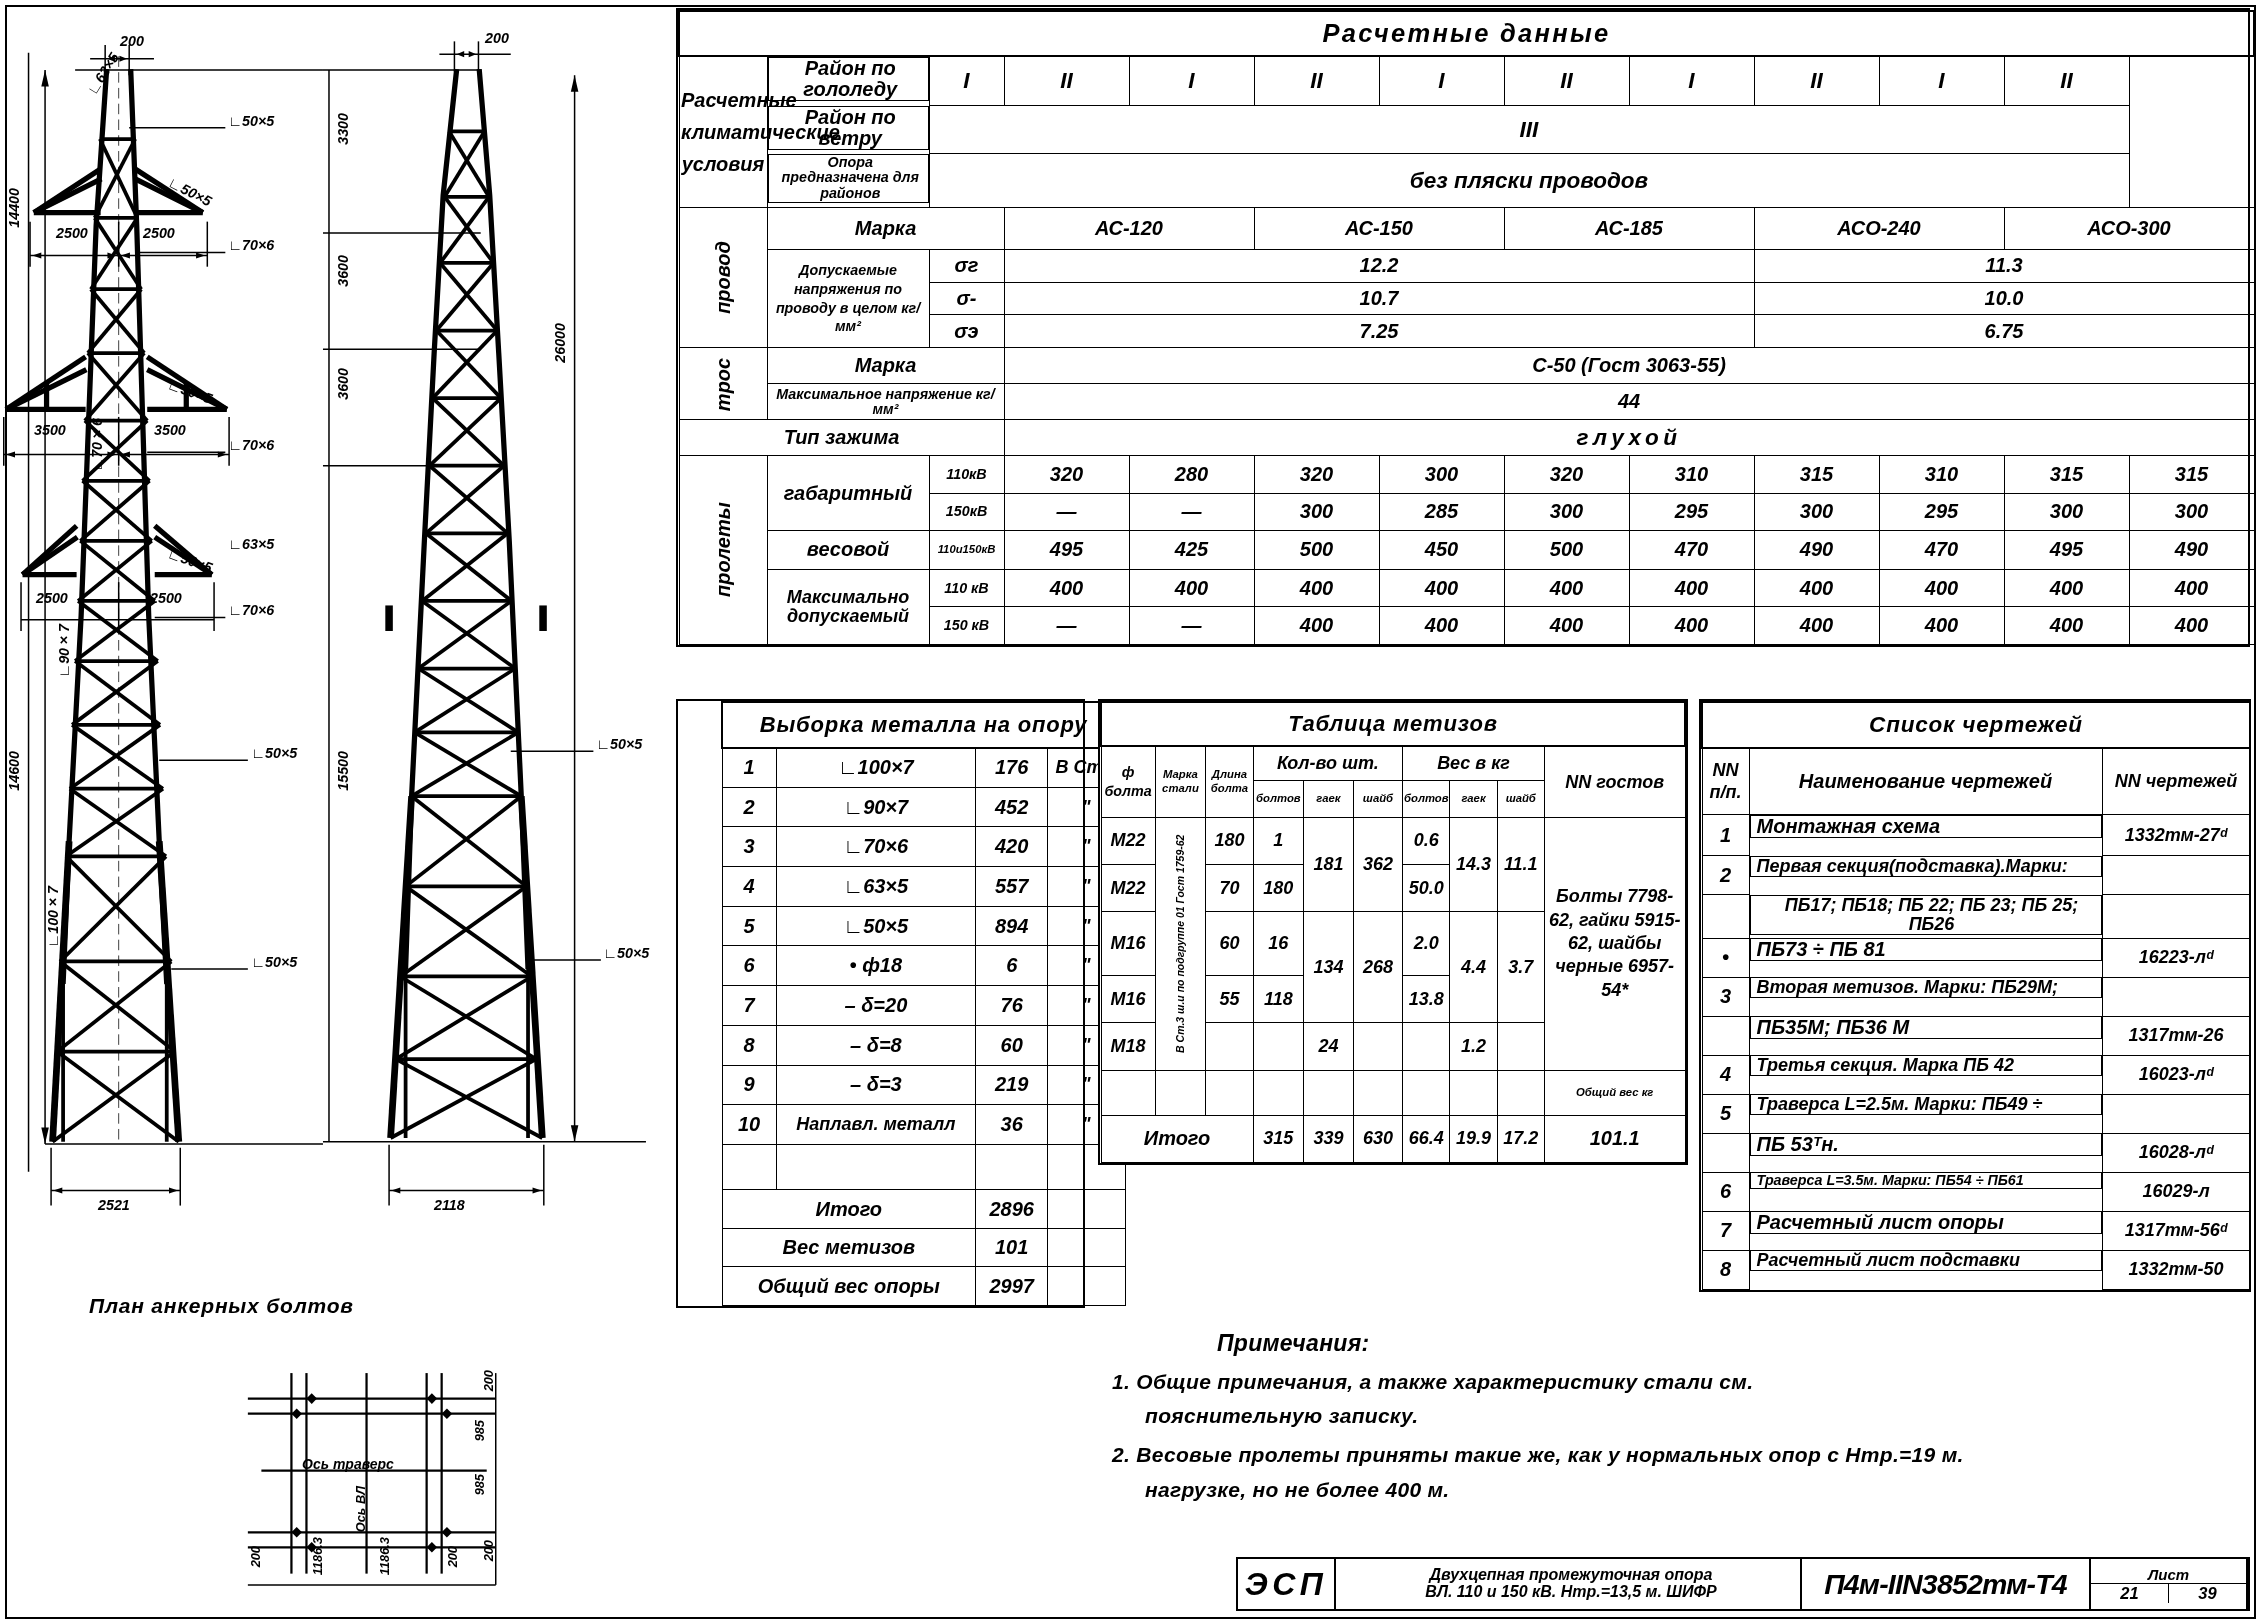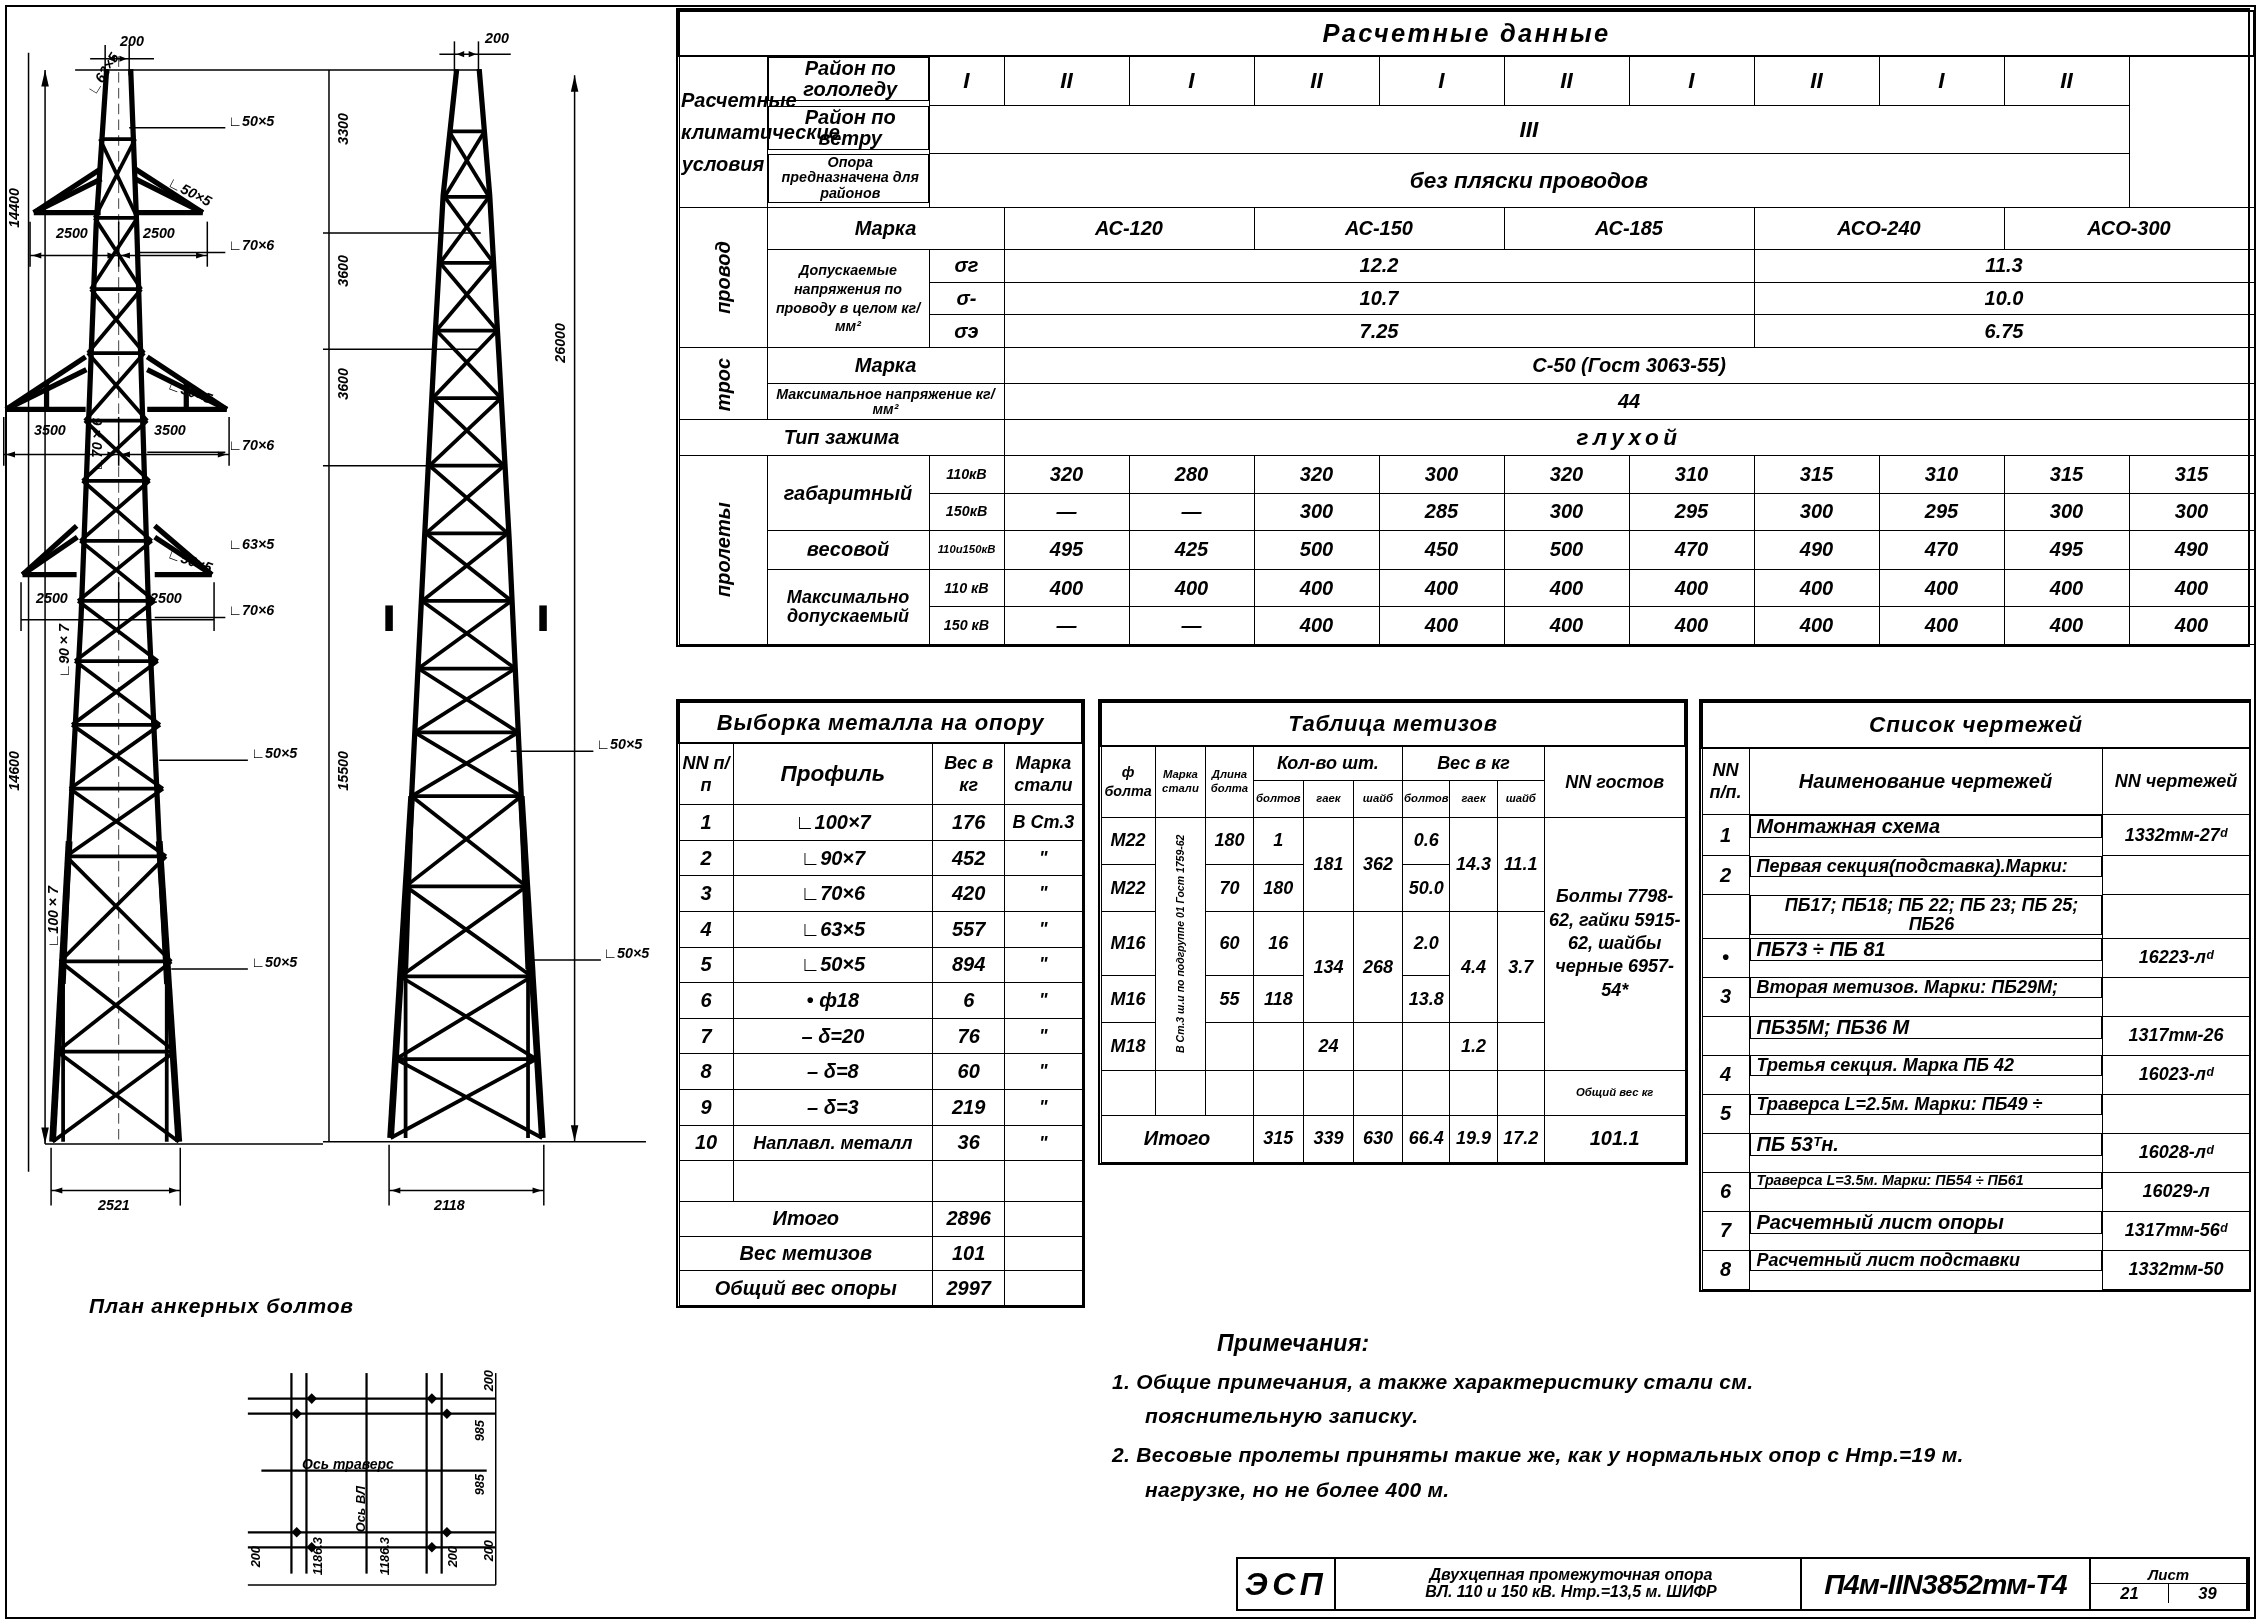--- a/index.html
+++ b/index.html
@@ -26,21 +26,21 @@
   #calc-table table{width:100%;height:100%;}
   #calc-title{font-size:25.5px;letter-spacing:2.3px;}
   .cell-s{font-size:18px;}
   .cell-m{font-size:20px;}
   .cell-l{font-size:22.5px;}
   .cell-xs{font-size:14.3px;}
   .cell-xxs{font-size:11.3px;}
 
   
   #metal-table{left:676px;top:699px;width:409px;height:609px;}
-  #metal-table table{width:100%;height:100%;}
+  #metal-table table{width:100%;height:100%;margin-left:43px;}
   #fast-table{left:1098px;top:699px;width:590px;height:466px;}
   #fast-table table{width:100%;height:100%;}
   #draw-table{left:1699px;top:699px;width:552px;height:593px;}
   #draw-table table{width:100%;height:100%;}
 
   
   #notes{left:1112px;top:1330px;width:1127px;}
   #notes .nt-title{font-size:23px;margin-left:105px;margin-bottom:12px;}
   #notes .nt{font-size:21px;margin:0 0 7.5px 0;line-height:1.28;}
 
@@ -557,26 +557,20 @@
     <colgroup>
         <col style="width:54px">
         <col style="width:199px">
         <col style="width:72px">
         <col style="width:77px">
       </colgroup>
     <tbody>
         <tr style="height:39px">
           <td colspan="4" class="thick" style="font-size:22px;letter-spacing:0.8px">Выборка металла на опору</td>
         </tr>
-    <tr style="height:59px">
-      <td class="cell-s" style="line-height:1.25">NN п/п</td>
-      <td class="cell-l">Профиль</td>
-      <td class="cell-s" style="line-height:1.25">Вес в кг</td>
-      <td class="cell-s" style="line-height:1.25">Марка стали</td>
-    </tr>
     <tr style="height:34px">
           <td class="cell-m">1</td>
           <td class="cell-m">∟100×7</td>
           <td class="cell-m">176</td>
           <td class="cell-s">В Ст.3</td>
         </tr>
     <tr style="height:34px">
           <td class="cell-m">2</td>
           <td class="cell-m">∟90×7</td>
           <td class="cell-m">452</td>

